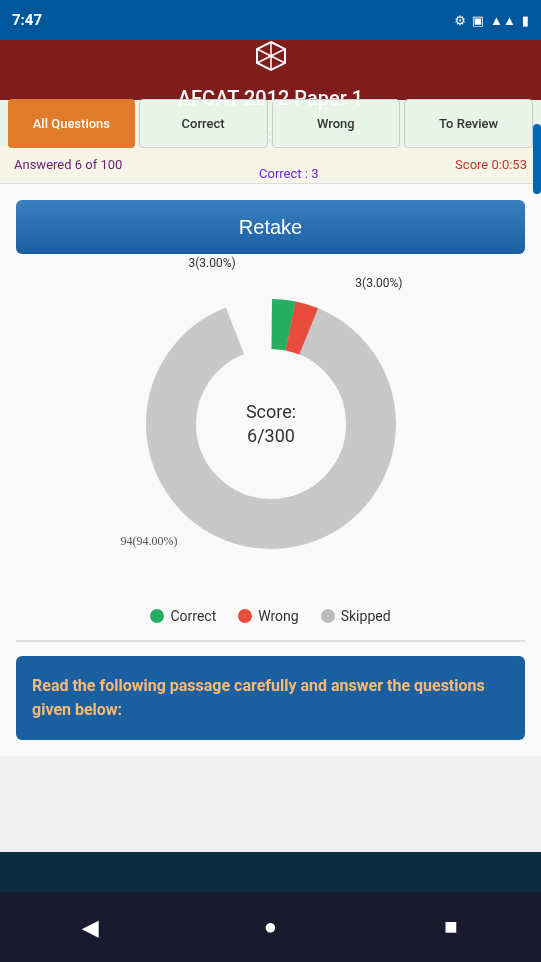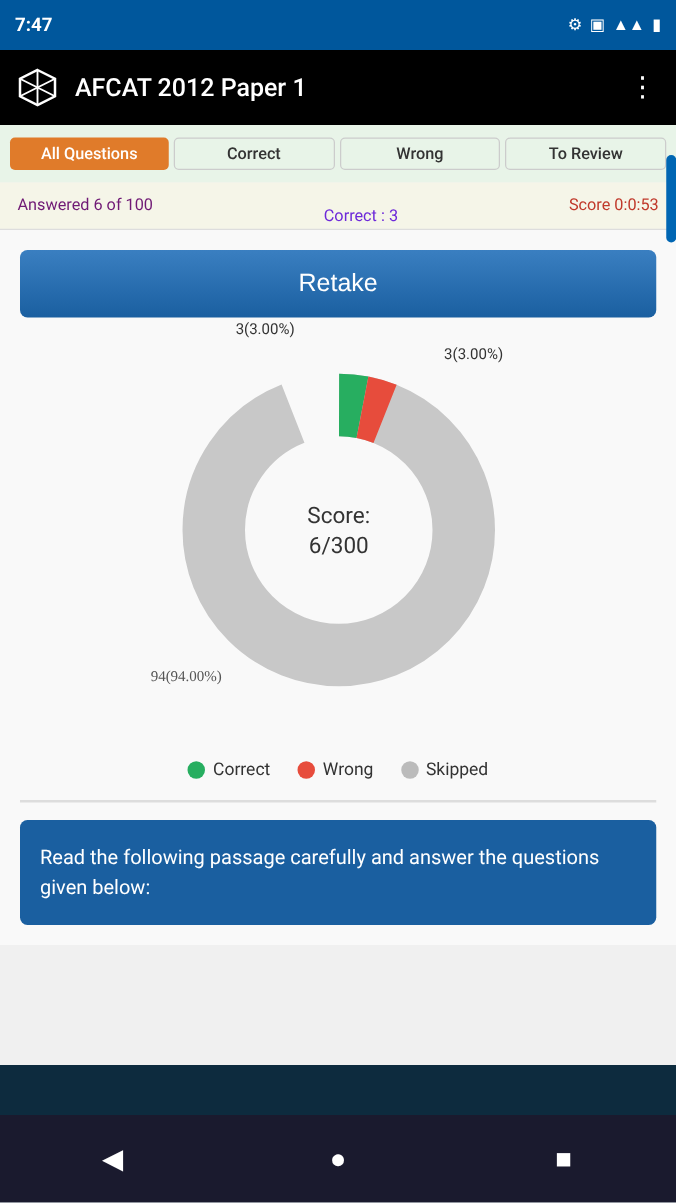--- a/index.html
+++ b/index.html
@@ -29,25 +29,26 @@
       display: flex;
       align-items: center;
       gap: 6px;
     }
     .status-icon { font-size: 13px; }
 
     
     .app-bar {
       width: 100%;
       height: 60px;
-      background: #000000;
+      background: #7f1d1d;
       display: flex;
       align-items: center;
       padding: 0 14px;
       gap: 14px;
+      flex-direction: column;
     }
     .app-bar-logo {
       width: 32px;
       height: 32px;
       background: transparent;
       display: flex;
       align-items: center;
       justify-content: center;
     }
     .app-bar-logo svg { width: 32px; height: 32px; }
@@ -69,21 +70,21 @@
       width: 100%;
       height: 46px;
       background: #e8f4e8;
       display: flex;
       align-items: center;
       padding: 6px 8px;
       gap: 4px;
     }
     .tab {
       flex: 1;
-      height: 26px;
+      height: 49px;
       display: flex;
       align-items: center;
       justify-content: center;
       border-radius: 4px;
       font-size: 13px;
       font-weight: 500;
       cursor: pointer;
     }
     .tab-active {
       background: #e07b2a;
@@ -197,23 +198,24 @@
       background: #ddd;
       margin: 6px 0 14px 0;
     }
 
     
     .passage-box {
       width: 100%;
       background: #1a5fa0;
       border-radius: 6px;
       padding: 18px 16px;
-      color: #ffffff;
+      color: #fdba74;
       font-size: 16px;
       line-height: 1.5;
+      font-weight: bold;
     }
 
     
     .bottom-area {
       position: absolute;
       bottom: 0;
       left: 0;
       width: 100%;
       height: 110px;
       background: #0d2b3e;

